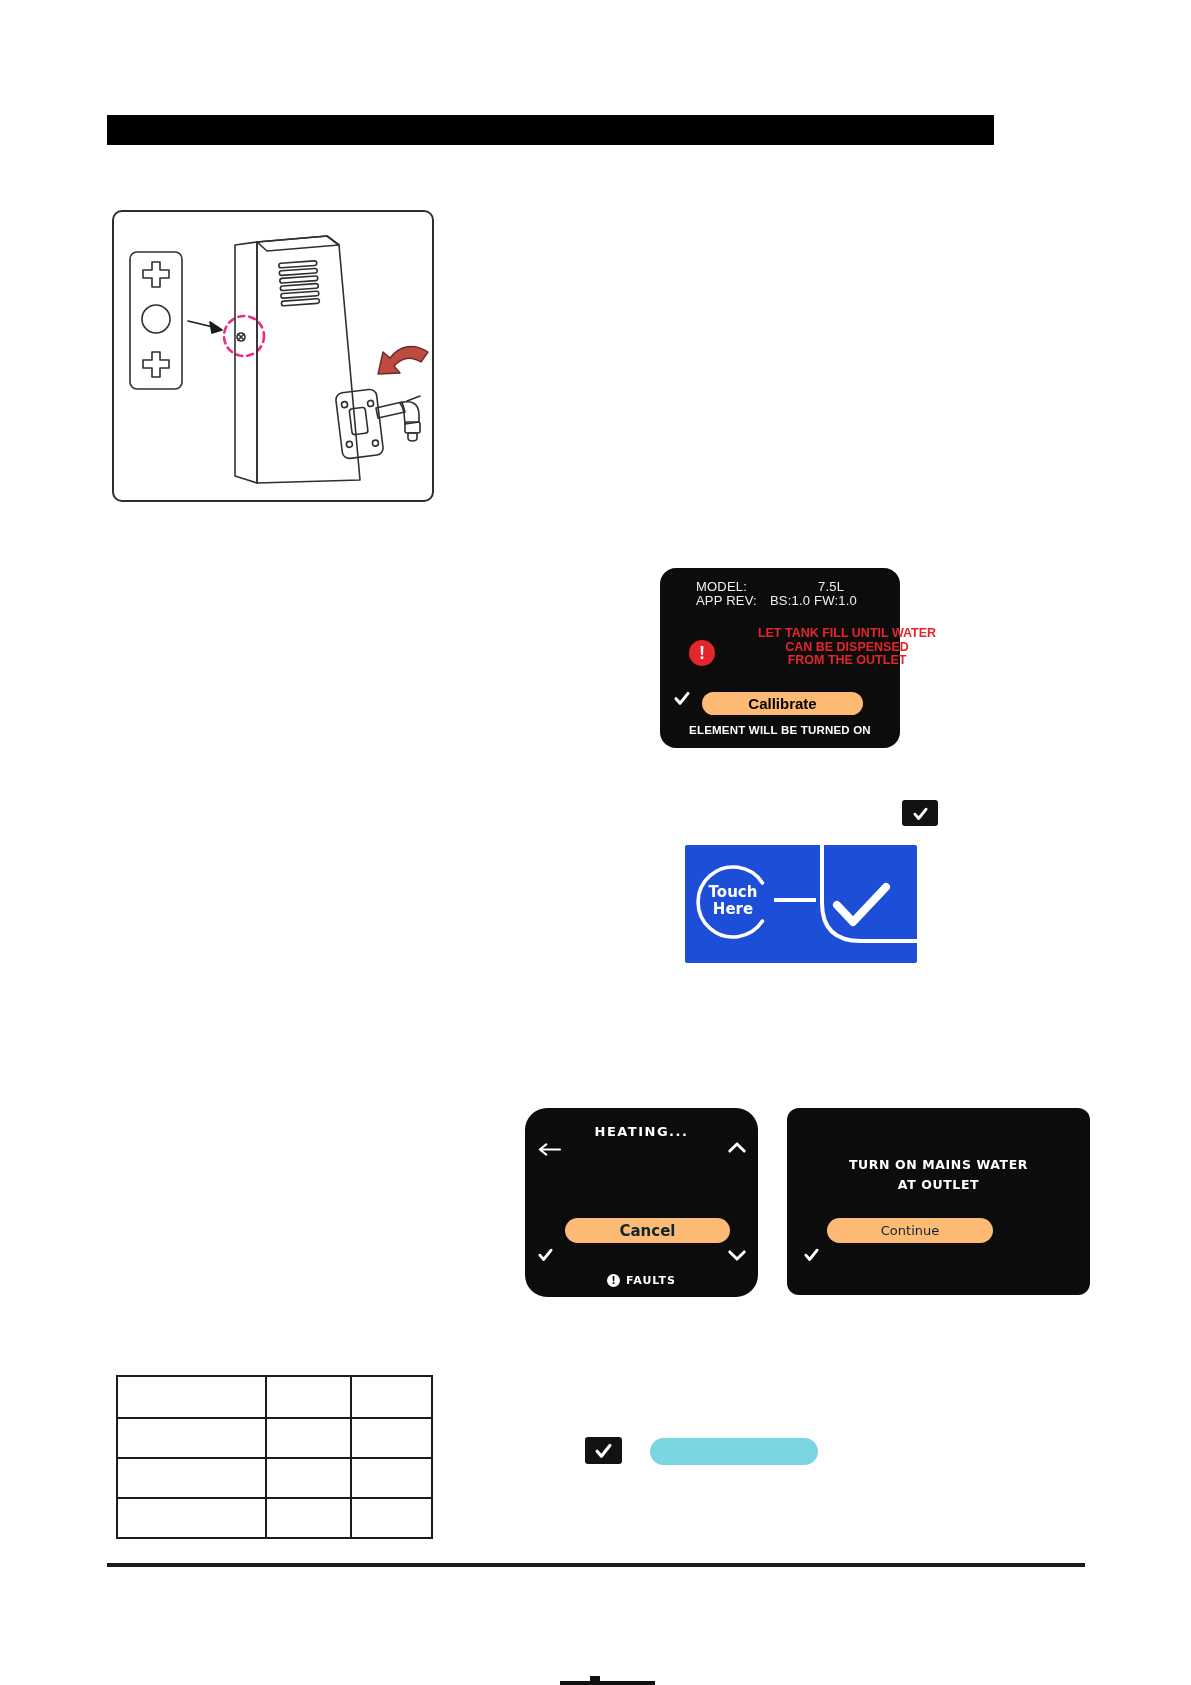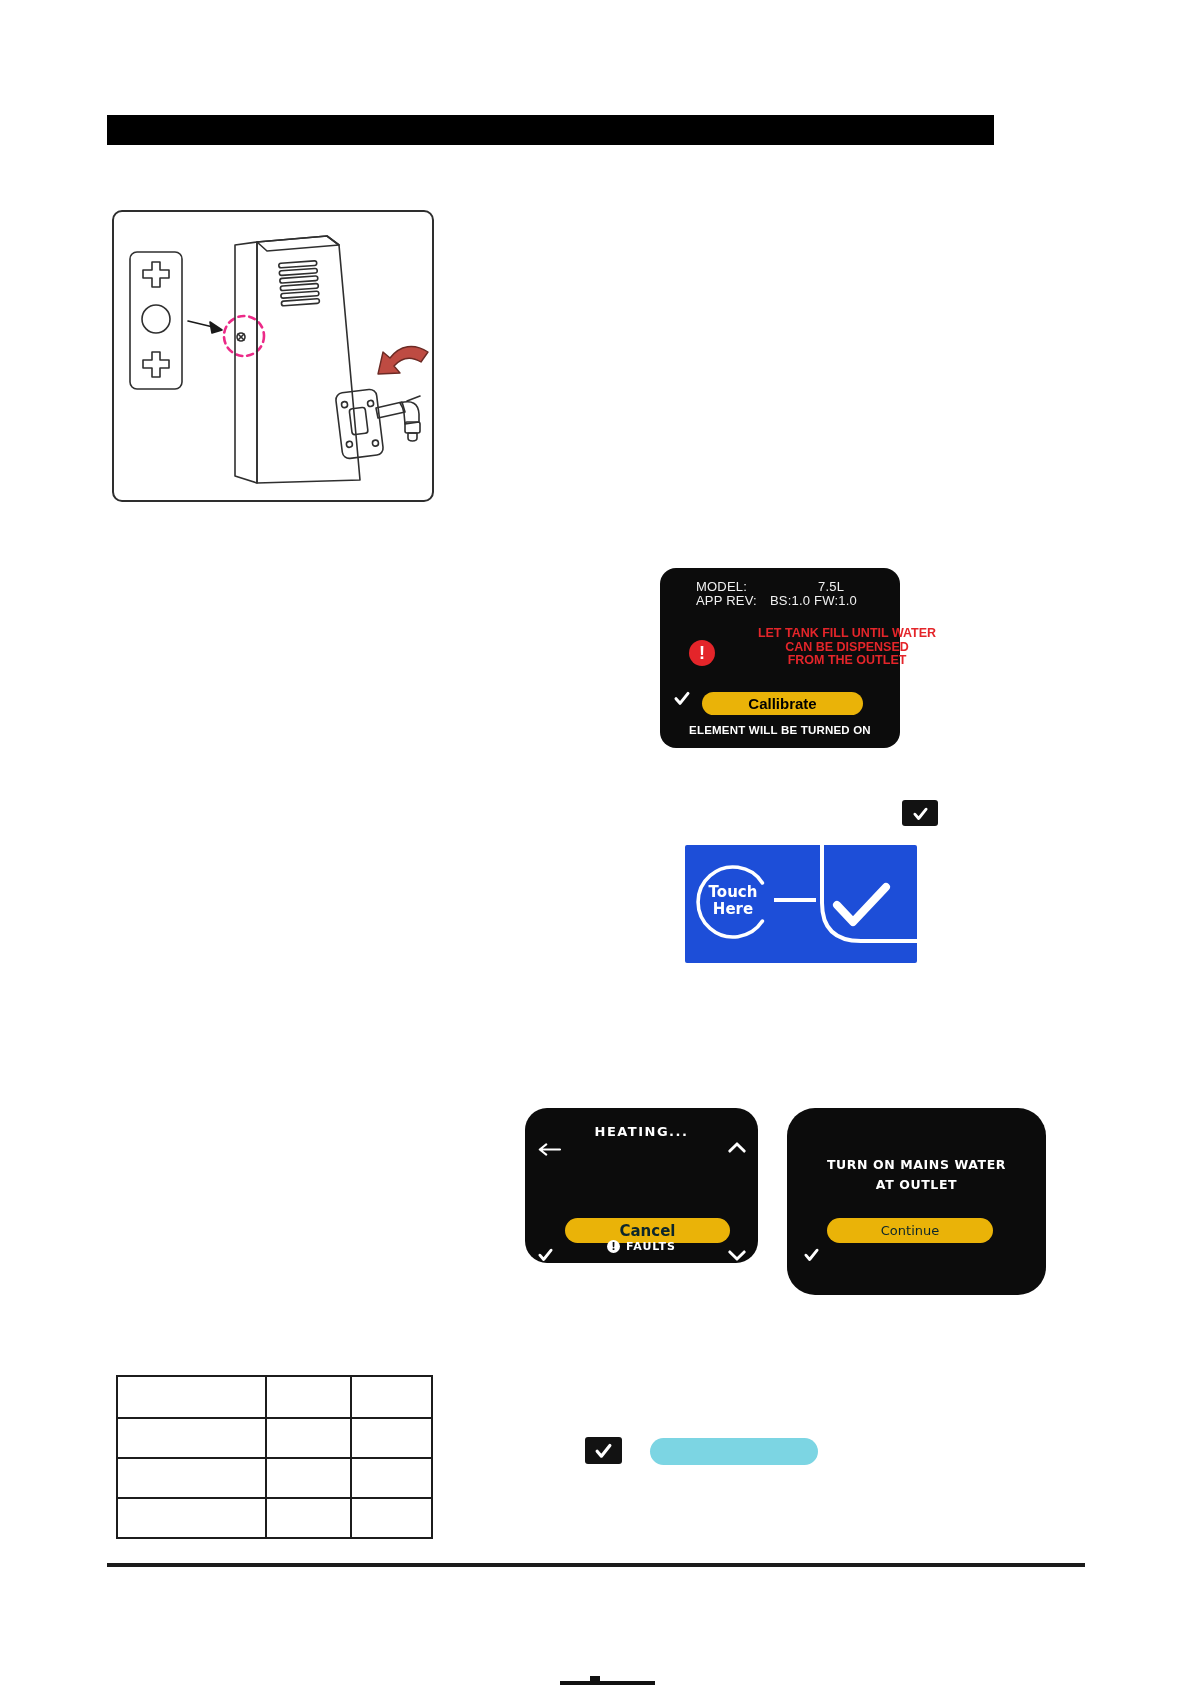--- a/index.html
+++ b/index.html
@@ -12,21 +12,21 @@
   
   .header-bar{left:107px;top:115px;width:887px;height:30px;background:#000;}
 
   
   .figure{left:112px;top:210px;width:322px;height:292px;border:2px solid #2e2e2e;
     border-radius:10px;box-sizing:border-box;background:#fff;}
   .figure svg{position:absolute;left:0;top:0;}
 
   
   .screen{background:#0c0c0c;color:#fff;}
-  .pill{background:#eab308;display:flex;align-items:center;justify-content:center;}
+  .pill{background:#fdba74;display:flex;align-items:center;justify-content:center;}
 
   
   .screen-calibrate{left:660px;top:568px;width:240px;height:180px;border-radius:16px;
     font-family:"Liberation Sans",sans-serif;}
   .cal-row{left:36px;display:flex;font-size:13px;color:#f1f1f1;letter-spacing:.2px;}
   .cal-row .lbl{width:74px;}
   .warn-icon{left:29px;top:72px;width:26px;height:26px;border-radius:50%;background:#E4252A;
     display:flex;align-items:center;justify-content:center;color:#fff;font-weight:bold;font-size:18px;}
   .warn-text{left:52px;top:59px;width:182px;text-align:center;color:#E4252A;
     font-weight:bold;font-size:12.5px;line-height:13.5px;margin-left:44px;}
@@ -38,35 +38,35 @@
   
   .check-tile{left:902px;top:800px;width:36px;height:26px;background:#121212;border-radius:3px;
     display:flex;align-items:center;justify-content:center;}
 
   
   .touch-panel{left:685px;top:845px;width:232px;height:118px;background:#1d4ed8;border-radius:2px;}
   .touch-label{left:12px;top:39px;width:72px;text-align:center;color:#fff;
     font-size:15px;font-weight:bold;line-height:17px;}
 
   
-  .screen-heating{left:525px;top:1108px;width:233px;height:155px;border-radius:22px;}
+  .screen-heating{left:525px;top:1108px;width:233px;height:189px;border-radius:22px;}
   .scr-title{left:0;top:16px;width:100%;text-align:center;font-size:13px;font-weight:bold;
     letter-spacing:1.5px;}
   .stats{left:47px;top:45px;width:160px;font-size:12px;font-weight:bold;letter-spacing:.4px;}
   .stat-row{display:flex;line-height:17px;}
   .stat-row .lbl{flex:0 0 101px;}
   .pill-cancel{left:40px;top:110px;width:165px;height:25px;border-radius:13px;
     font-size:15px;font-weight:bold;color:#0c262b;}
   .faults{left:0;bottom:10px;width:100%;display:flex;align-items:center;justify-content:center;gap:6px;}
   .fault-icon{width:13px;height:13px;border-radius:50%;background:#fff;color:#0c0c0c;
     display:flex;align-items:center;justify-content:center;font-size:10px;font-weight:bold;}
   .faults-lbl{font-size:11px;font-weight:bold;letter-spacing:1px;}
 
   
-  .screen-mains{left:787px;top:1108px;width:259px;height:187px;border-radius:28px;}
+  .screen-mains{left:787px;top:1108px;width:259px;height:187px;border-radius:12px;padding-left:44px;}
   .mains-msg{left:0;top:47px;width:100%;text-align:center;font-size:12.5px;font-weight:bold;
     letter-spacing:.6px;line-height:20px;}
   .pill-continue{left:40px;top:110px;width:166px;height:25px;border-radius:13px;
     font-size:13px;font-weight:normal;color:#0c262b;}
 
   
   .ic{display:block;}
   .pos-cal-check{left:13px;top:122px;}
   .pos-heat-back{left:12px;top:35px;}
   .pos-heat-up{left:203px;top:34px;}

